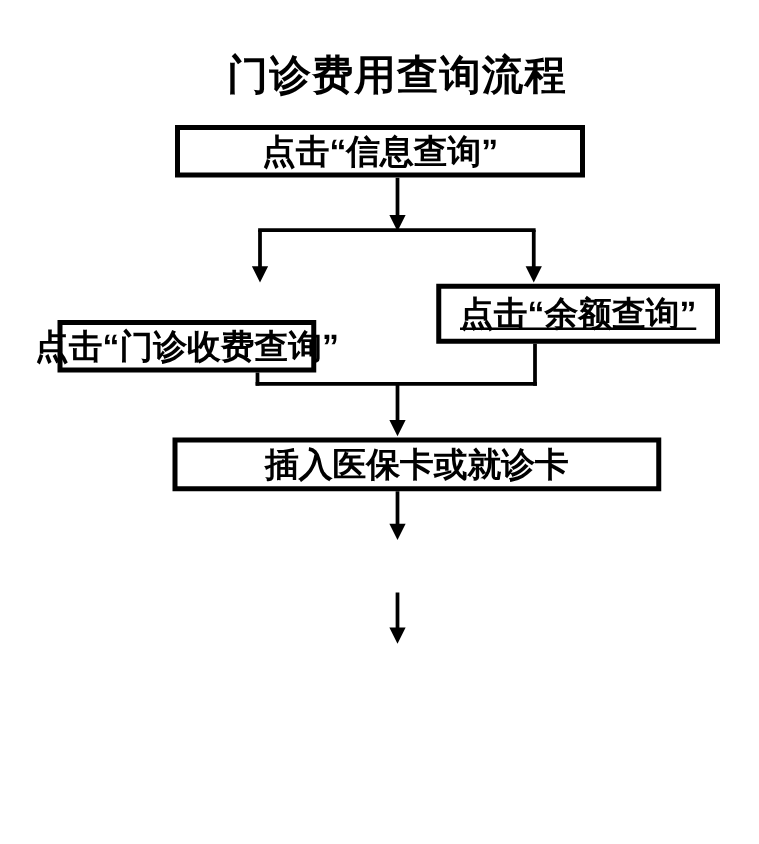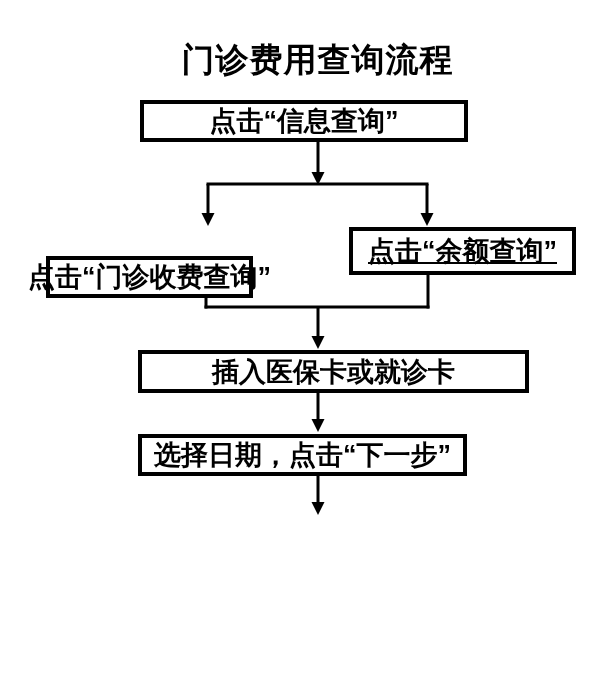--- a/index.html
+++ b/index.html
@@ -71,16 +71,15 @@
   </svg>
 
   <div class="flow-node node-1">点击“信息查询”</div>
 
   <div class="flow-node node-2">点击“门诊收费查询”</div>
 
   <div class="flow-node node-3">点击“余额查询”</div>
 
   <div class="flow-node node-4">插入医保卡或就诊卡</div>
 
-  <div class="flow-node node-5">选择日期，点击“下一步”</div>
 
 
 </div>
 
 </body></html>

